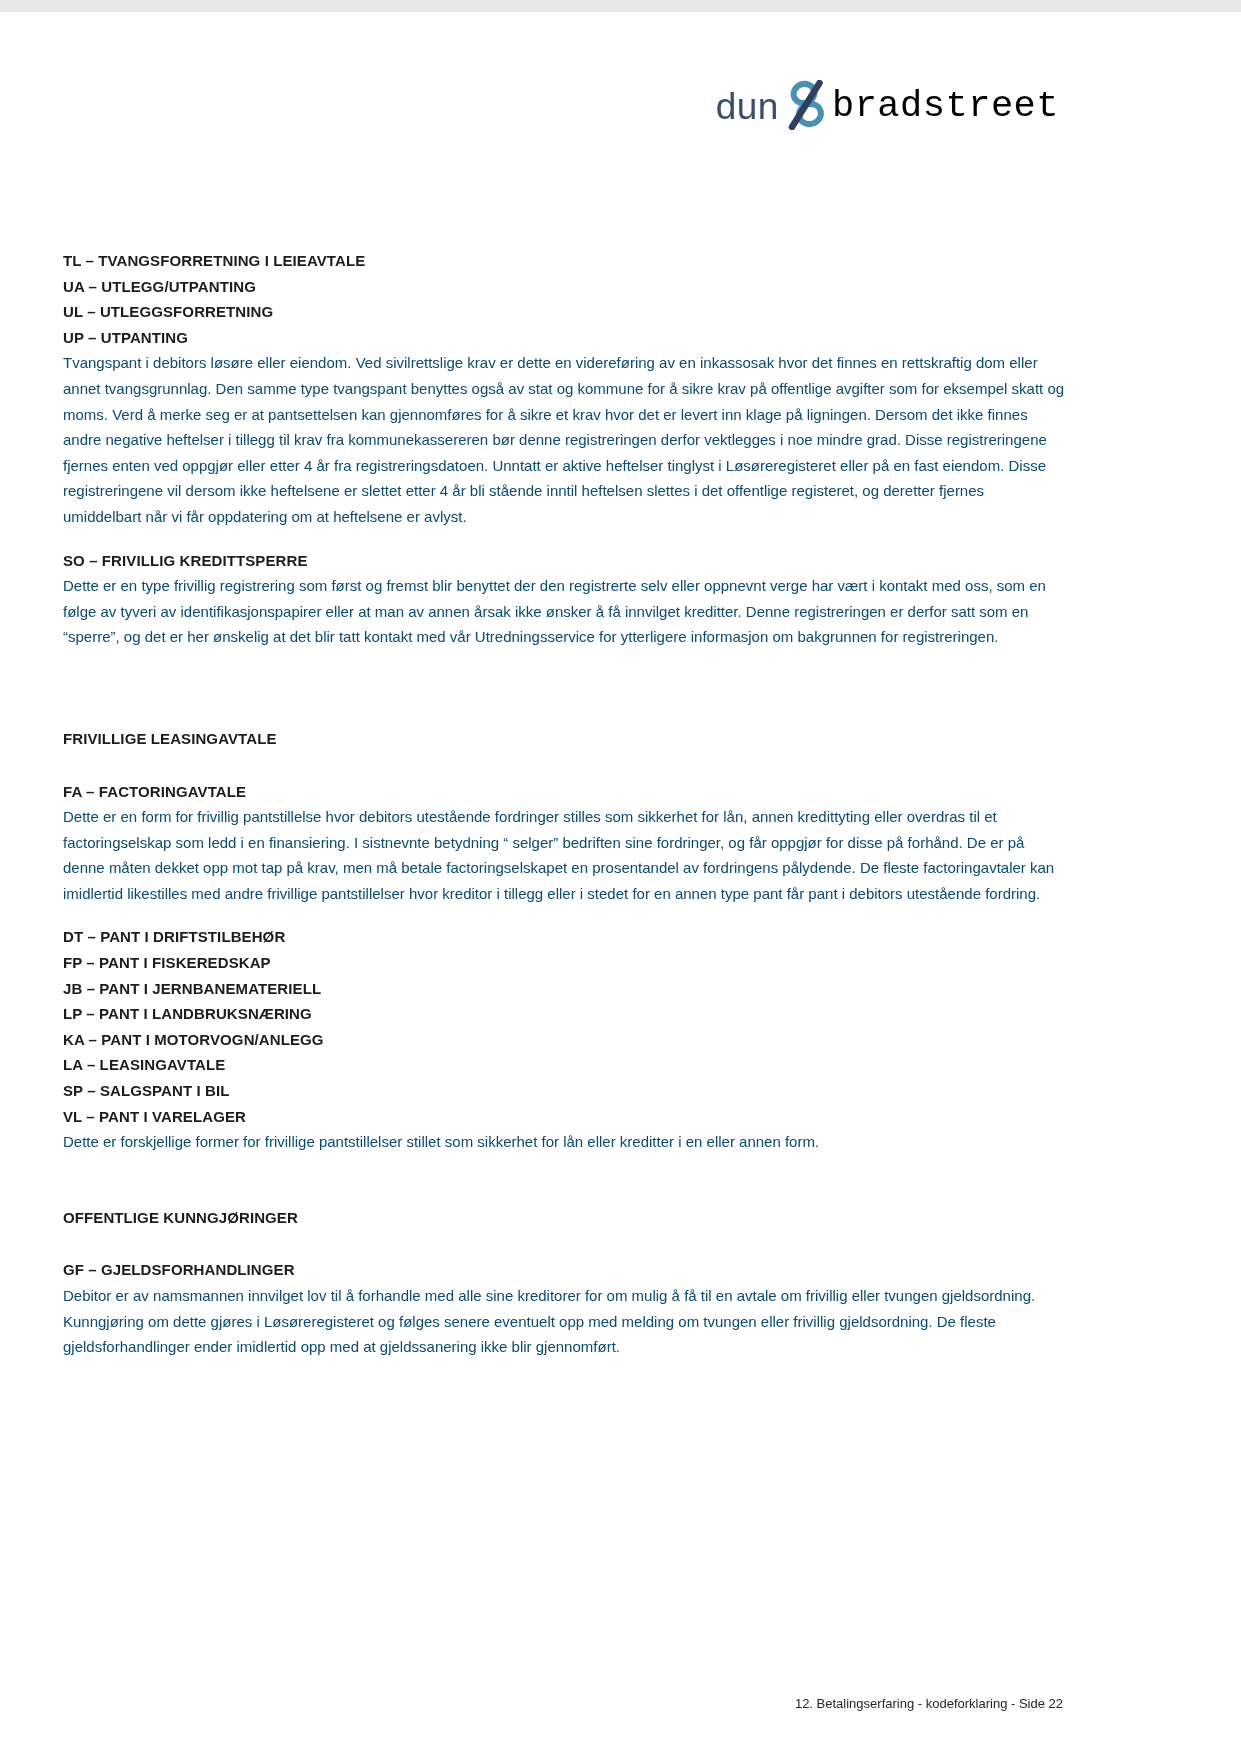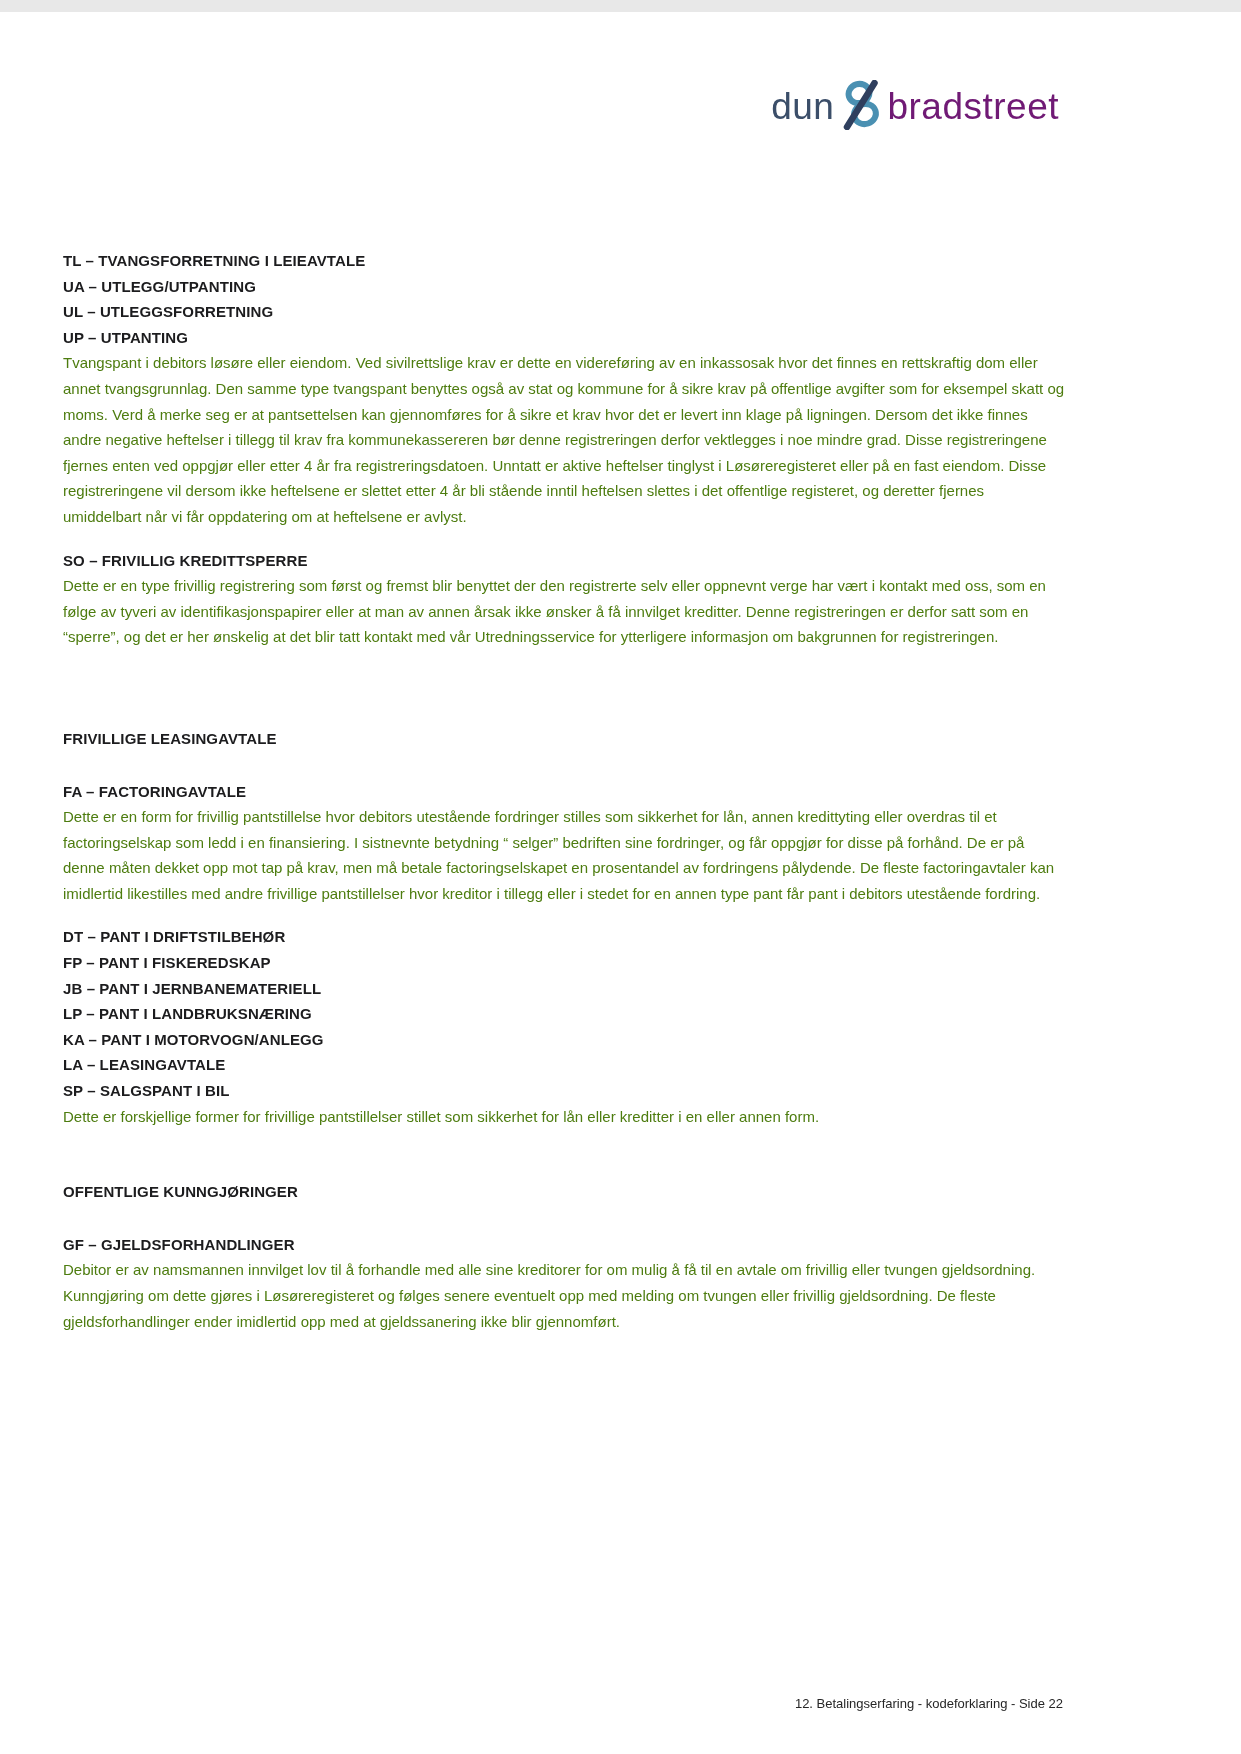--- a/index.html
+++ b/index.html
@@ -27,21 +27,21 @@
   
   .doc{
     position:absolute;
     top:236px;left:63px;
     width:1002px;
     font-size:15px;
     line-height:25.6px;
   }
   .heading{font-weight:bold;color:#1c1c1e;letter-spacing:0.1px;}
   .code-line{font-weight:bold;color:#1c1c1e;letter-spacing:0.1px;}
-  .para{color:#4d7c0f;}
+  .para{color:#0c4a6e;}
   .gap-s{margin-top:18px;}
   .gap-m{margin-top:27px;}
   .gap-l{margin-top:50px;}
   .gap-xl{margin-top:76px;}
   
   .footer{
     position:absolute;
     top:1684px;right:178px;
     font-size:13px;
     color:#262626;
@@ -53,21 +53,21 @@
 
 <div class="page">
 
   <div class="logo">
     <span style="color: rgb(59, 78, 105);">dun</span>
     <svg class="amp-svg" width="46" height="50" viewBox="0 0 46 50" fill="none" xmlns="http://www.w3.org/2000/svg">
       <ellipse cx="21" cy="13.5" rx="10.5" ry="9.5" stroke-width="6" transform="rotate(-18 21 13.5)" fill="none" stroke="#4a90b2"></ellipse>
       <ellipse cx="27" cy="34" rx="11" ry="10" stroke-width="6" transform="rotate(-18 27 34)" fill="none" stroke="#4a90b2"></ellipse>
       <line x1="36.5" y1="3" x2="9" y2="47" stroke-width="6.5" stroke-linecap="round" stroke="#2f3f5e"></line>
     </svg>
-    <span style="color: #701a75;">bradstreet</span>
+    <span style="color: #000000; font-family: Liberation Mono, monospace;">bradstreet</span>
   </div>
 
   <div class="doc">
       <div class="code-list">
         <div class="code-line">TL – TVANGSFORRETNING I LEIEAVTALE</div>
         <div class="code-line">UA – UTLEGG/UTPANTING</div>
         <div class="code-line">UL – UTLEGGSFORRETNING</div>
         <div class="code-line">UP – UTPANTING</div>
       </div>
       <div class="para">Tvangspant i debitors løsøre eller eiendom. Ved sivilrettslige krav er dette en videreføring av en inkassosak hvor det finnes en rettskraftig dom eller annet tvangsgrunnlag. Den samme type tvangspant benyttes også av stat og kommune for å sikre krav på offentlige avgifter som for eksempel skatt og moms. Verd å merke seg er at pantsettelsen kan gjennomføres for å sikre et krav hvor det er levert inn klage på ligningen. Dersom det ikke finnes andre negative heftelser i tillegg til krav fra kommunekassereren bør denne registreringen derfor vektlegges i noe mindre grad. Disse registreringene fjernes enten ved oppgjør eller etter 4 år fra registreringsdatoen. Unntatt er aktive heftelser tinglyst i Løsøreregisteret eller på en fast eiendom. Disse registreringene vil dersom ikke heftelsene er slettet etter 4 år bli stående inntil heftelsen slettes i det offentlige registeret, og deretter fjernes umiddelbart når vi får oppdatering om at heftelsene er avlyst.</div>
@@ -77,20 +77,21 @@
       <div class="heading gap-m">FA – FACTORINGAVTALE</div>
       <div class="para">Dette er en form for frivillig pantstillelse hvor debitors utestående fordringer stilles som sikkerhet for lån, annen kredittyting eller overdras til et factoringselskap som ledd i en finansiering. I sistnevnte betydning “ selger” bedriften sine fordringer, og får oppgjør for disse på forhånd. De er på denne måten dekket opp mot tap på krav, men må betale factoringselskapet en prosentandel av fordringens pålydende. De fleste factoringavtaler kan imidlertid likestilles med andre frivillige pantstillelser hvor kreditor i tillegg eller i stedet for en annen type pant får pant i debitors utestående fordring.</div>
       <div class="code-list gap-s">
         <div class="code-line">DT – PANT I DRIFTSTILBEHØR</div>
         <div class="code-line">FP – PANT I FISKEREDSKAP</div>
         <div class="code-line">JB – PANT I JERNBANEMATERIELL</div>
         <div class="code-line">LP – PANT I LANDBRUKSNÆRING</div>
         <div class="code-line">KA – PANT I MOTORVOGN/ANLEGG</div>
         <div class="code-line">LA – LEASINGAVTALE</div>
         <div class="code-line">SP – SALGSPANT I BIL</div>
+        <div class="code-line">VL – PANT I VARELAGER</div>
       </div>
       <div class="para">Dette er forskjellige former for frivillige pantstillelser stillet som sikkerhet for lån eller kreditter i en eller annen form.</div>
       <div class="heading gap-l">OFFENTLIGE KUNNGJØRINGER</div>
       <div class="heading gap-m">GF – GJELDSFORHANDLINGER</div>
       <div class="para">Debitor er av namsmannen innvilget lov til å forhandle med alle sine kreditorer for om mulig å få til en avtale om frivillig eller tvungen gjeldsordning. Kunngjøring om dette gjøres i Løsøreregisteret og følges senere eventuelt opp med melding om tvungen eller frivillig gjeldsordning. De fleste gjeldsforhandlinger ender imidlertid opp med at gjeldssanering ikke blir gjennomført.</div>
     </div>
 
   <div class="footer">12. Betalingserfaring - kodeforklaring - Side 22</div>
 
 </div>

